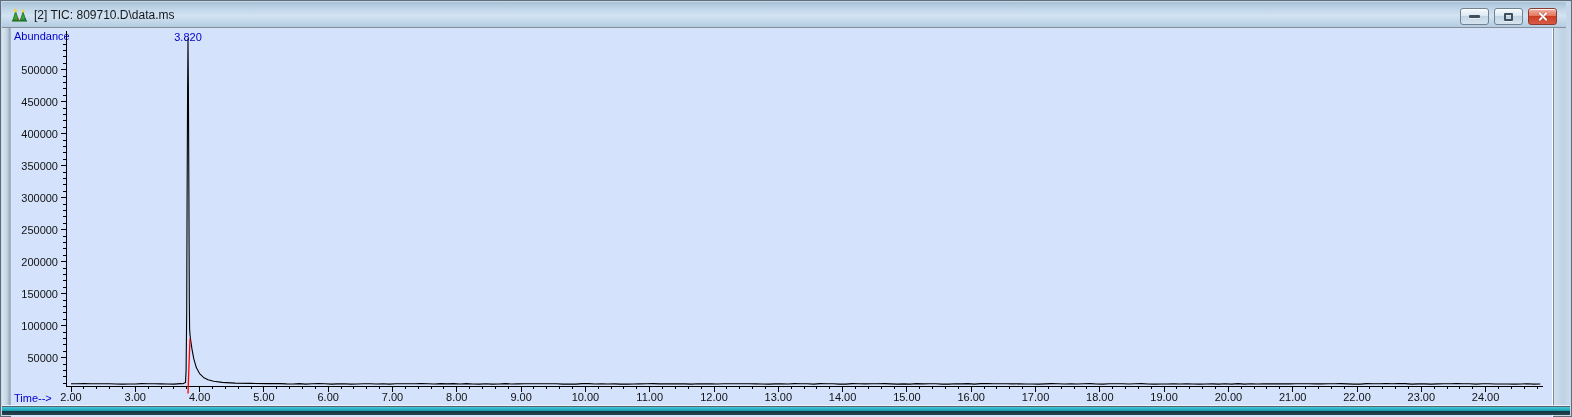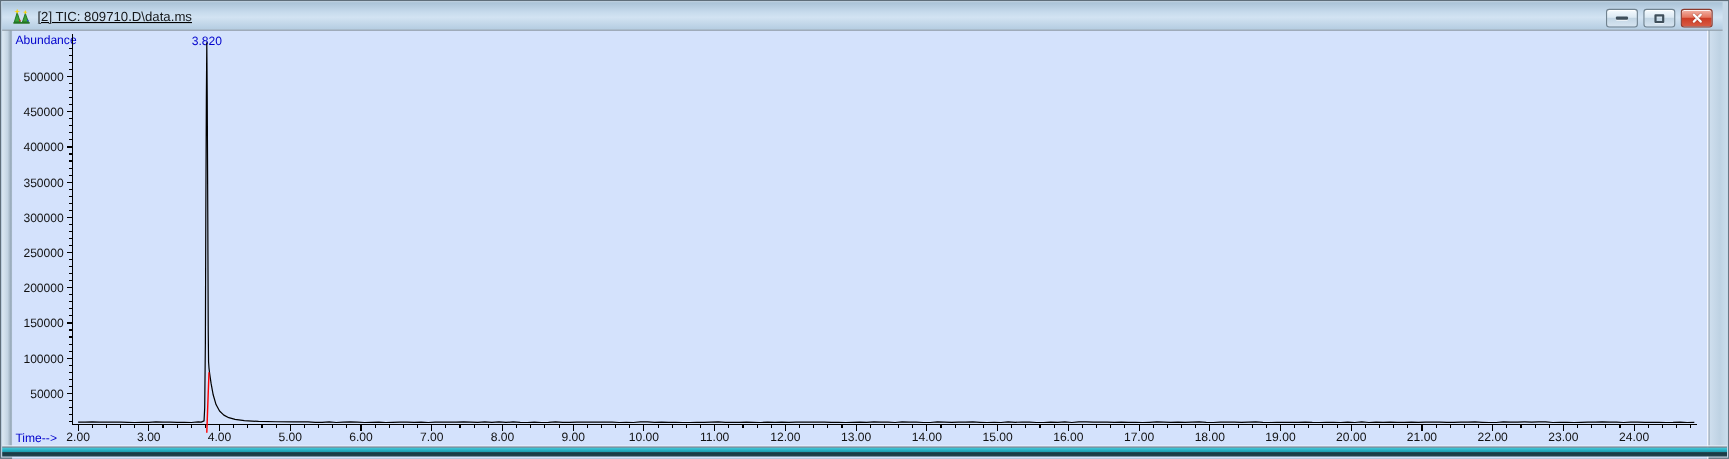--- a/index.html
+++ b/index.html
@@ -1,21 +1,21 @@
 <!DOCTYPE html>
 <html><head>
 <meta charset="utf-8">
 <style>
   html,body{margin:0;padding:0;background:#20343c;}
   body{width:1572px;height:417px;position:relative;font-family:"Liberation Sans",sans-serif;overflow:hidden;}
   .window{position:absolute;inset:0;border:1px solid #5f6e7a;background:#c6d8e8;box-sizing:border-box;}
   
   .titlebar{position:absolute;left:1px;right:5px;top:1px;height:25px;
     background:linear-gradient(180deg,#a9c2d6 0%,#c6daec 35%,#d2e3f2 55%,#b4cce1 100%);
-    border-bottom:1px solid #848f99;display:flex;align-items:center;text-decoration:underline;}
+    border-bottom:1px solid #848f99;display:flex;align-items:center;}
   .app-icon{width:16px;height:16px;margin-left:10px;margin-right:6px;flex:0 0 auto;}
   .title-text{font-size:12px;color:#15181b;white-space:pre;}
   .win-controls{position:absolute;right:9px;top:6px;display:flex;gap:5px;}
   .wbtn{width:29px;height:17px;box-sizing:border-box;border:1px solid #70828f;border-radius:3px;
     background:linear-gradient(180deg,#f6fbfe 0%,#dcE9f3 45%,#c2d5e4 50%,#d6e4f0 100%);
     box-shadow:inset 0 1px 0 rgba(255,255,255,.85);display:flex;align-items:center;justify-content:center;cursor:default;}
   .wbtn.close{border-color:#8c3a2d;background:linear-gradient(180deg,#f2b4a8 0%,#e5765f 45%,#ce3c25 50%,#d75b45 100%);}
   .glyph-min{width:11px;height:3px;background:#3f4f5b;border-radius:1px;box-shadow:0 1px 0 rgba(255,255,255,.6);}
   .glyph-max{width:9px;height:8px;border:2px solid #3f4f5b;border-radius:1px;box-sizing:border-box;background:transparent;box-shadow:0 1px 0 rgba(255,255,255,.5);}
   .glyph-x{position:relative;width:11px;height:11px;}

